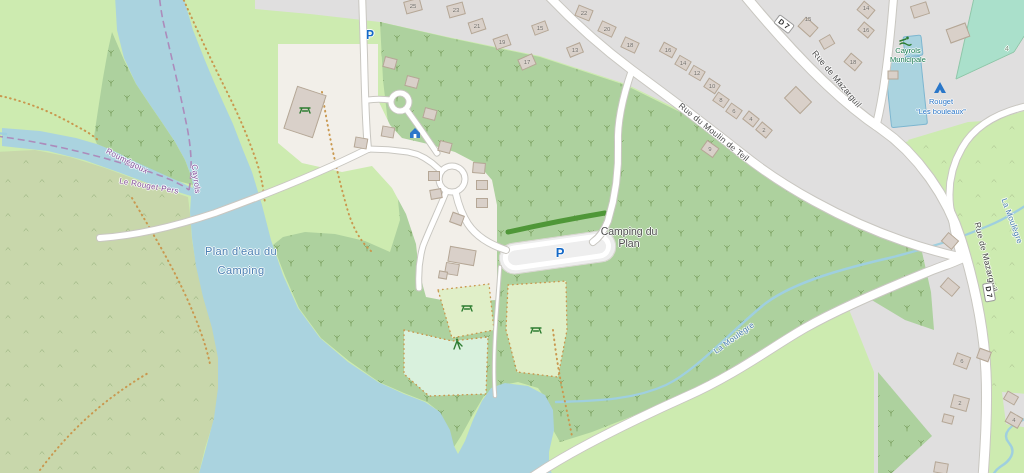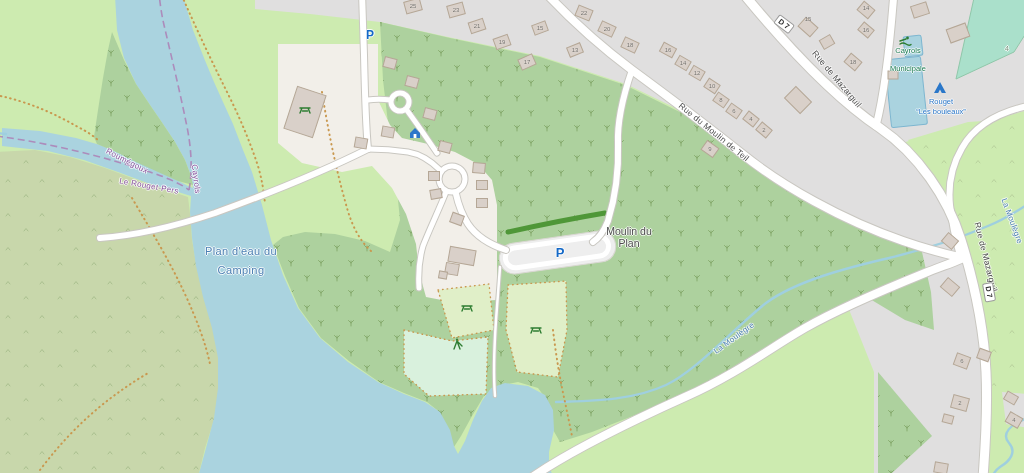--- a/index.html
+++ b/index.html
@@ -242,32 +242,32 @@
       <g transform="translate(905,41)" stroke="#2e7d32" stroke-width="1.4" fill="none" stroke-linecap="round">
         <circle cx="2.5" cy="-3" r="1.4" fill="#2e7d32" stroke="none"></circle>
         <path d="M-5,0 L1,-2 M-5,3 C-3,1.6 -1,1.6 1,3 C3,4.4 5,4.4 6,3.4"></path>
       </g>
     </g>
   </svg>
 
   <div class="lbl water-lbl" style="left:241px;top:251px">Plan d'eau du</div>
   <div class="lbl water-lbl" style="left:241px;top:270px">Camping</div>
 
-  <div class="lbl place-lbl" style="left:629px;top:231px">Moulin du</div>
+  <div class="lbl place-lbl" style="left:629px;top:231px">Camping du</div>
   <div class="lbl place-lbl" style="left:629px;top:243px">Plan</div>
 
   <div class="lbl street-lbl" style="left:714px;top:132px;transform:translate(-50%,-50%) rotate(39deg)">Rue du Moulin de Teil</div>
   <div class="lbl street-lbl" style="left:837px;top:79px;transform:translate(-50%,-50%) rotate(50deg)">Rue de Mazarguil</div>
   <div class="lbl street-lbl" style="left:986px;top:257px;transform:translate(-50%,-50%) rotate(76deg)">Rue de Mazarguil</div>
 
   <div class="lbl badge" style="left:784px;top:24px;transform:translate(-50%,-50%) rotate(37deg)">D 7</div>
   <div class="lbl badge" style="left:989px;top:292px;transform:translate(-50%,-50%) rotate(80deg)">D 7</div>
 
   <div class="lbl leis-lbl" style="left:908px;top:50px">Cayrols</div>
-  <div class="lbl leis-lbl" style="left:908px;top:68px">Municipale</div>
+  <div class="lbl leis-lbl" style="left:908px;top:59px">Municipale</div>
 
   <div class="lbl tour-lbl" style="left:941px;top:101px">Rouget</div>
   <div class="lbl tour-lbl" style="left:941px;top:111px">“Les bouleaux”</div>
 
   <div class="lbl stream-lbl" style="left:734px;top:338px;transform:translate(-50%,-50%) rotate(-36deg)">La Moulègre</div>
   <div class="lbl stream-lbl" style="left:1012px;top:221px;transform:translate(-50%,-50%) rotate(70deg)">La Moulègre</div>
 
   <div class="lbl bound-lbl" style="left:127px;top:161px;transform:translate(-50%,-50%) rotate(27deg)">Roumégoux</div>
   <div class="lbl bound-lbl" style="left:149px;top:186px;transform:translate(-50%,-50%) rotate(10deg)">Le Rouget-Pers</div>
   <div class="lbl bound-lbl" style="left:196px;top:179px;transform:translate(-50%,-50%) rotate(83deg)">Cayrols</div>

